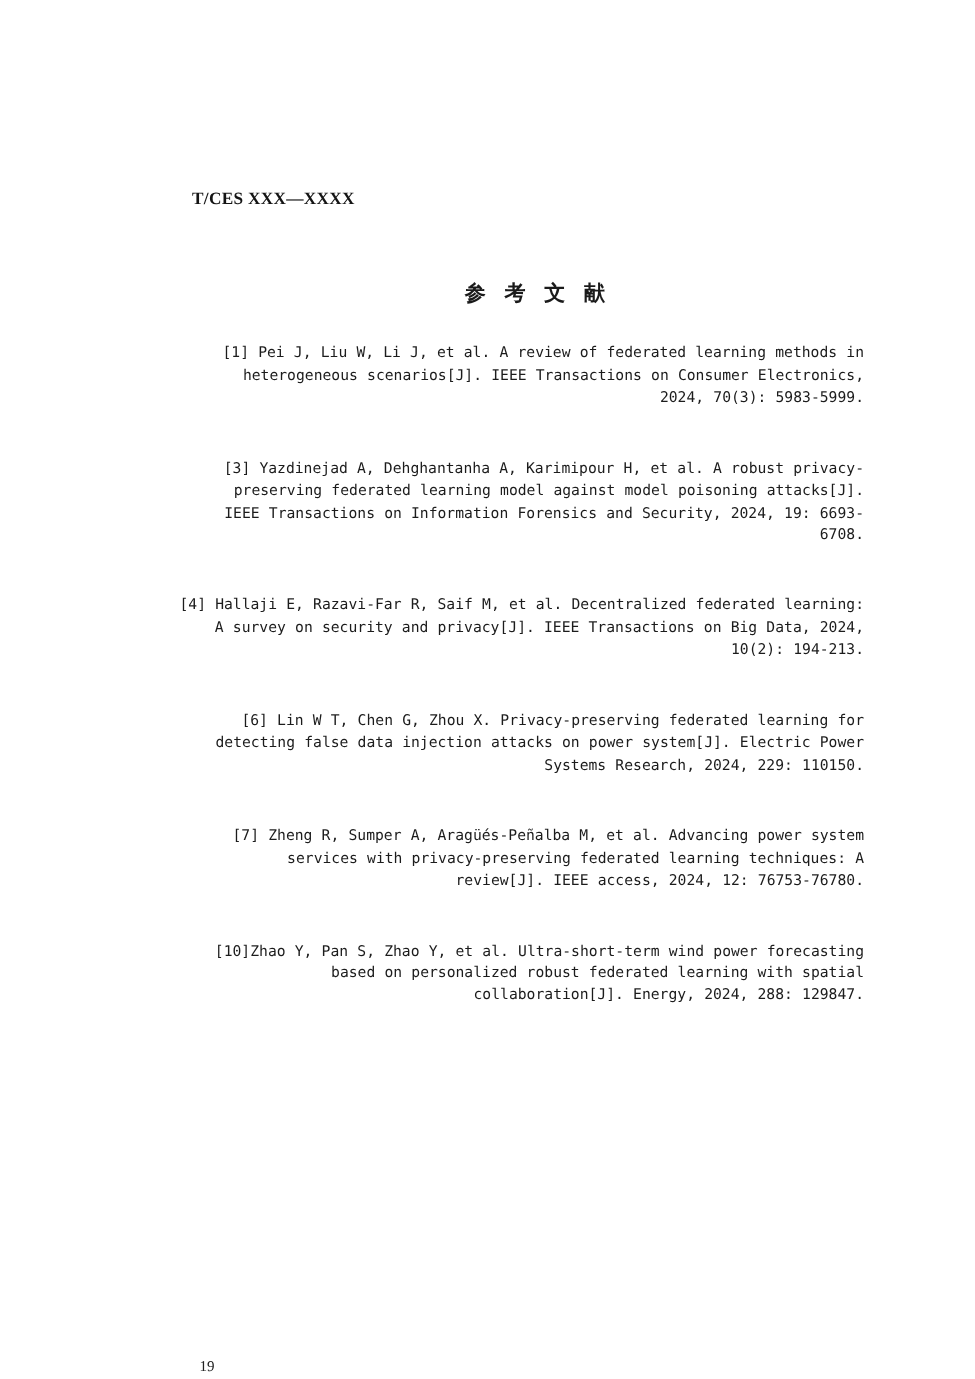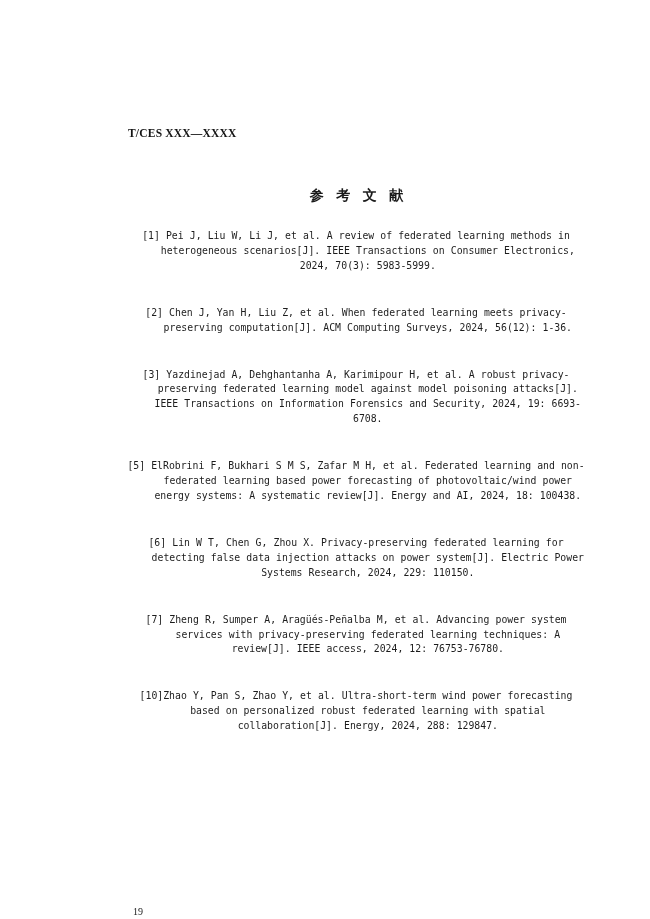--- a/index.html
+++ b/index.html
@@ -36,28 +36,28 @@
     text-align: center;
     font-family: "Liberation Serif", serif;
     font-size: 14px;
     font-weight: bold;
     color: #1a1a1a;
     word-spacing: 7px;
     letter-spacing: 1px;
   }
   .ref-list {
     position: absolute;
-    left: 78px;
+    left: 68px;
     top: 165px;
     width: 508px;
     font-family: "DejaVu Sans Mono", "Liberation Mono", monospace;
     font-size: 9.8px;
     line-height: 14.9px;
     color: #1c1c1c;
-    text-align: center;
+    text-align: right;
   }
   .ref-item {
     padding-left: 4ch;
     text-indent: -4ch;
     word-spacing: 0.2px;
   }
   .page-number {
     position: absolute;
     left: 85px;
     top: 858px;
@@ -70,23 +70,22 @@
 <body>
 
 <div class="page">
 
   <div class="doc-header">T/CES XXX—XXXX</div>
 
   <div class="ref-title">参 考 文 献</div>
 
   <div class="ref-list">
     <p class="ref-item">[1] Pei J, Liu W, Li J, et al. A review of federated learning methods in heterogeneous scenarios[J]. IEEE Transactions on Consumer Electronics, 2024, 70(3): 5983-5999.</p>
-    <p class="ref-item">[2] Chen J, Yan H, Liu Z, et al. When federated learning meets privacy-preserving computation[J]. ACM Computing Surveys, 2024, 56(12): 1-36.</p>
     <p class="ref-item">[3] Yazdinejad A, Dehghantanha A, Karimipour H, et al. A robust privacy-preserving federated learning model against model poisoning attacks[J]. IEEE Transactions on Information Forensics and Security, 2024, 19: 6693-6708.</p>
-    <p class="ref-item">[5] ElRobrini F, Bukhari S M S, Zafar M H, et al. Federated learning and non-federated learning based power forecasting of photovoltaic/wind power energy systems: A systematic review[J]. Energy and AI, 2024, 18: 100438.</p>
+    <p class="ref-item">[4] Hallaji E, Razavi-Far R, Saif M, et al. Decentralized federated learning: A survey on security and privacy[J]. IEEE Transactions on Big Data, 2024, 10(2): 194-213.</p>
     <p class="ref-item">[6] Lin W T, Chen G, Zhou X. Privacy-preserving federated learning for detecting false data injection attacks on power system[J]. Electric Power Systems Research, 2024, 229: 110150.</p>
     <p class="ref-item">[7] Zheng R, Sumper A, Aragüés-Peñalba M, et al. Advancing power system services with privacy-preserving federated learning techniques: A review[J]. IEEE access, 2024, 12: 76753-76780.</p>
     <p class="ref-item">[10]Zhao Y, Pan S, Zhao Y, et al. Ultra-short-term wind power forecasting based on personalized robust federated learning with spatial collaboration[J]. Energy, 2024, 288: 129847.</p>
   </div>
 
   <div class="page-number">19</div>
 
 </div>
 
 </body></html>

